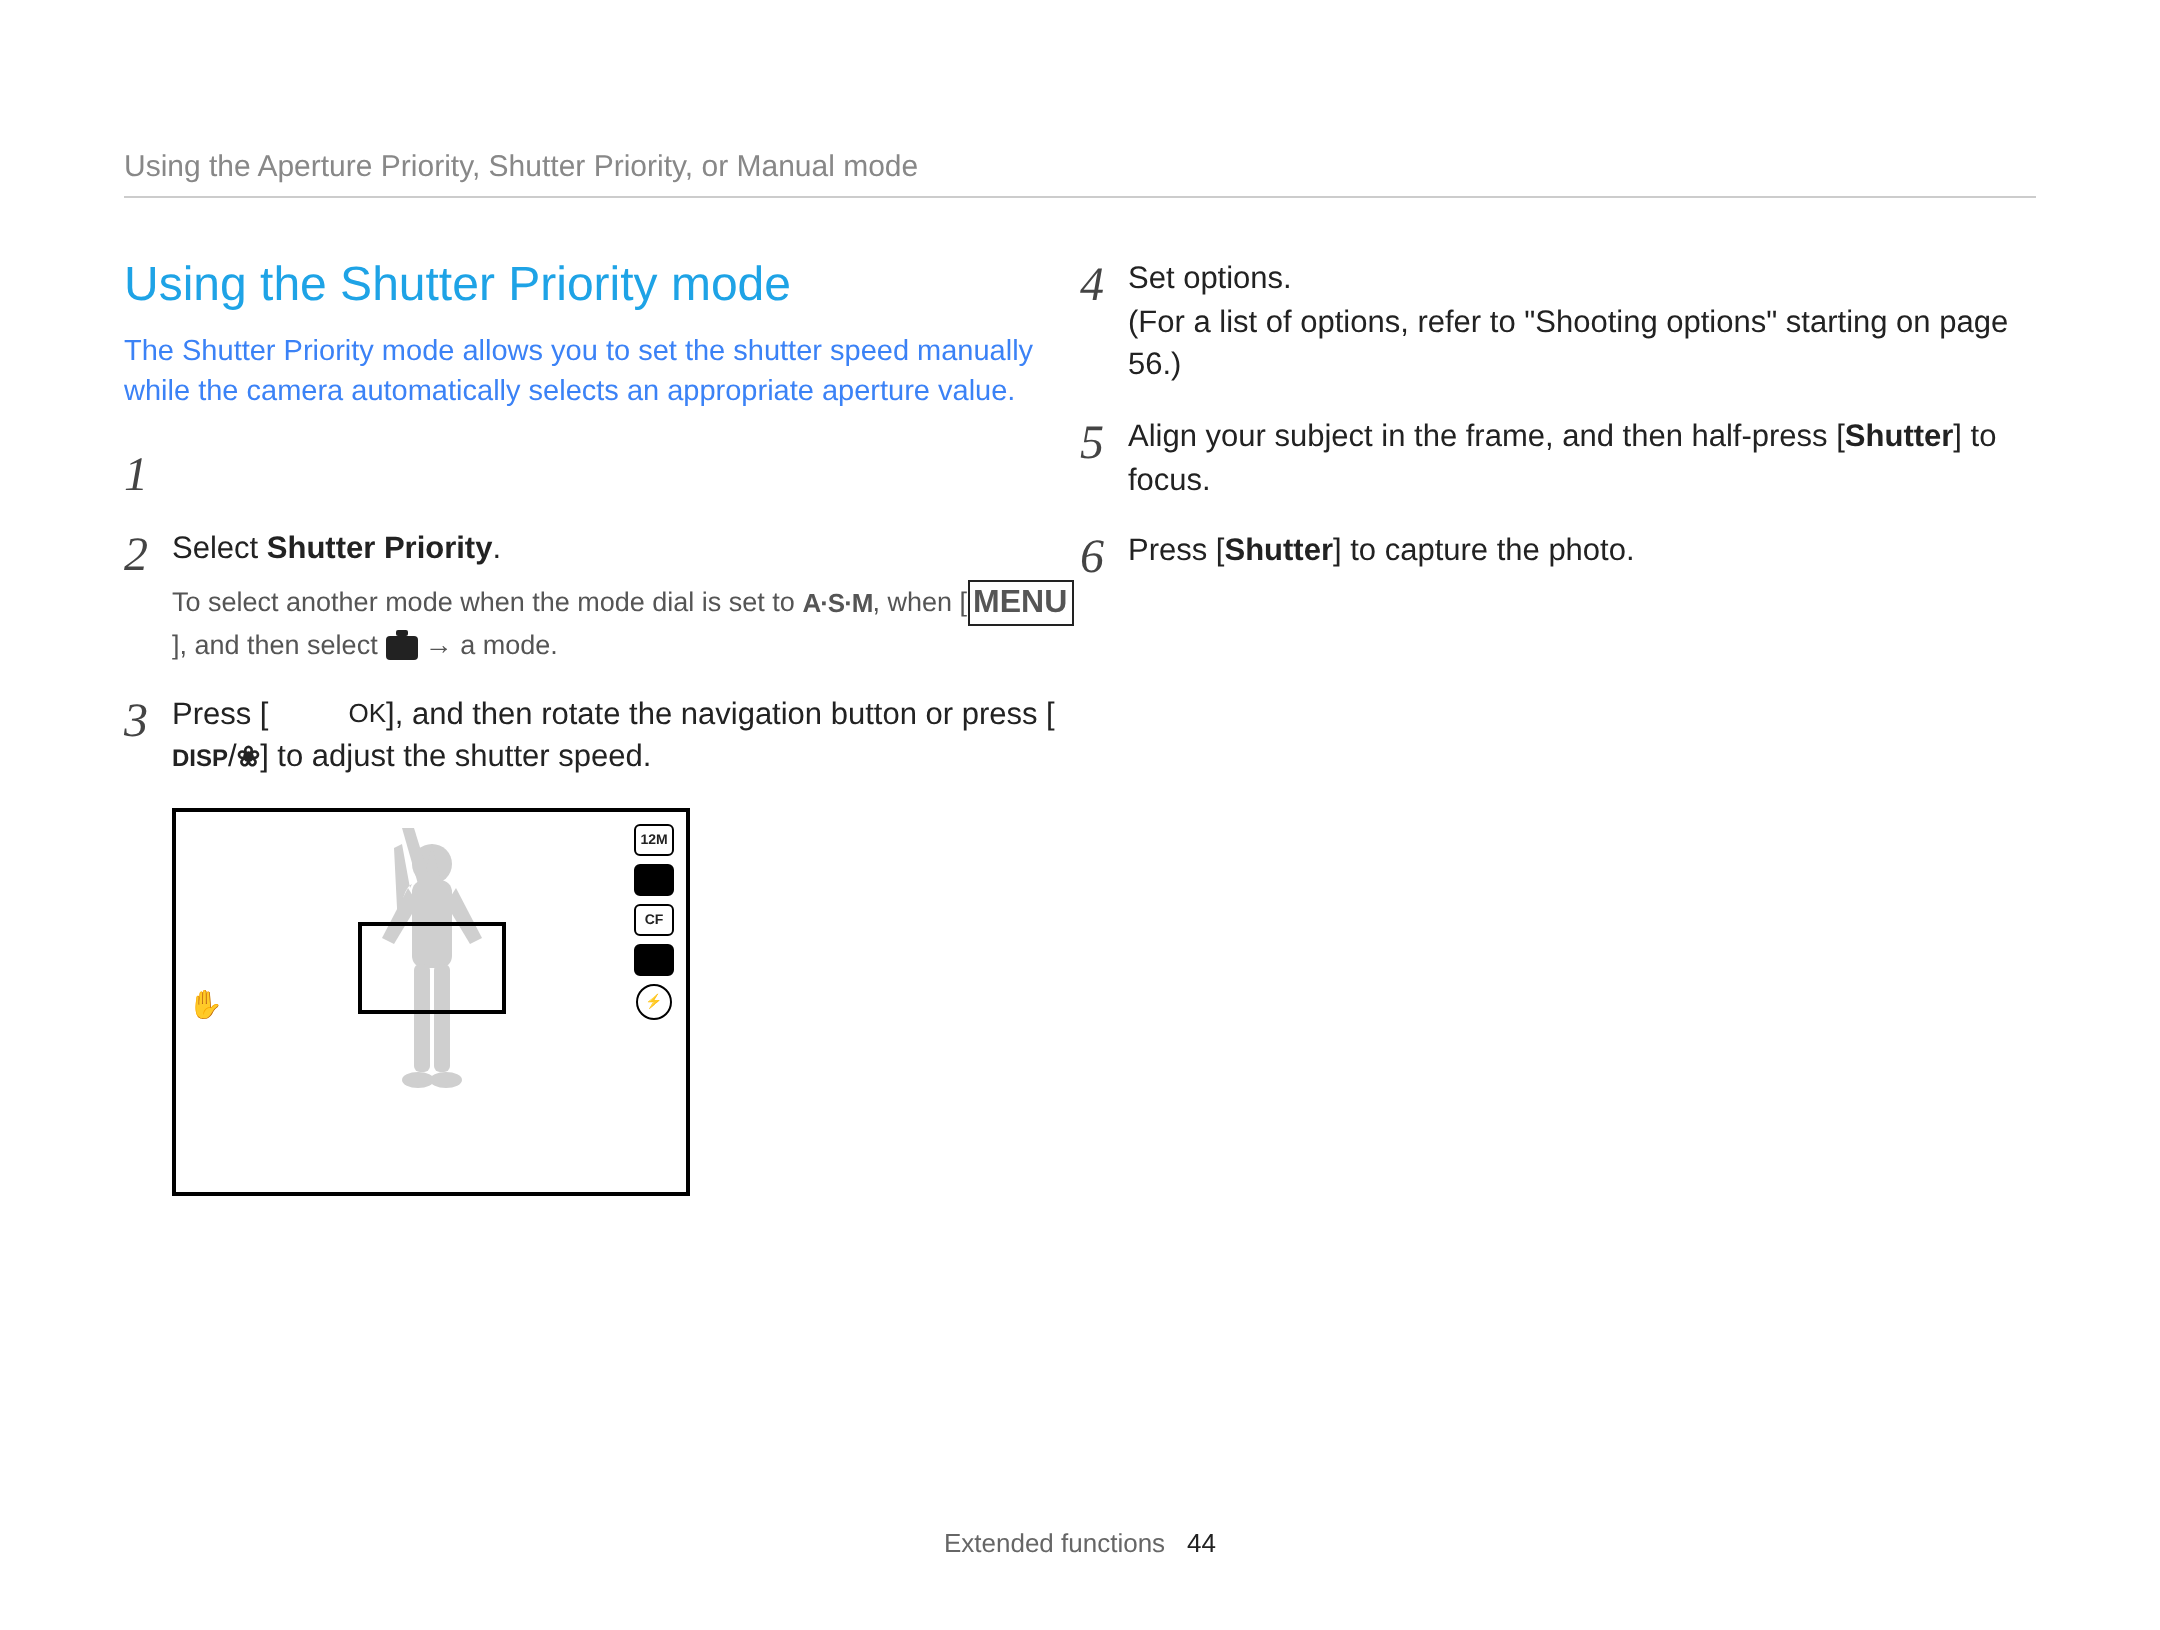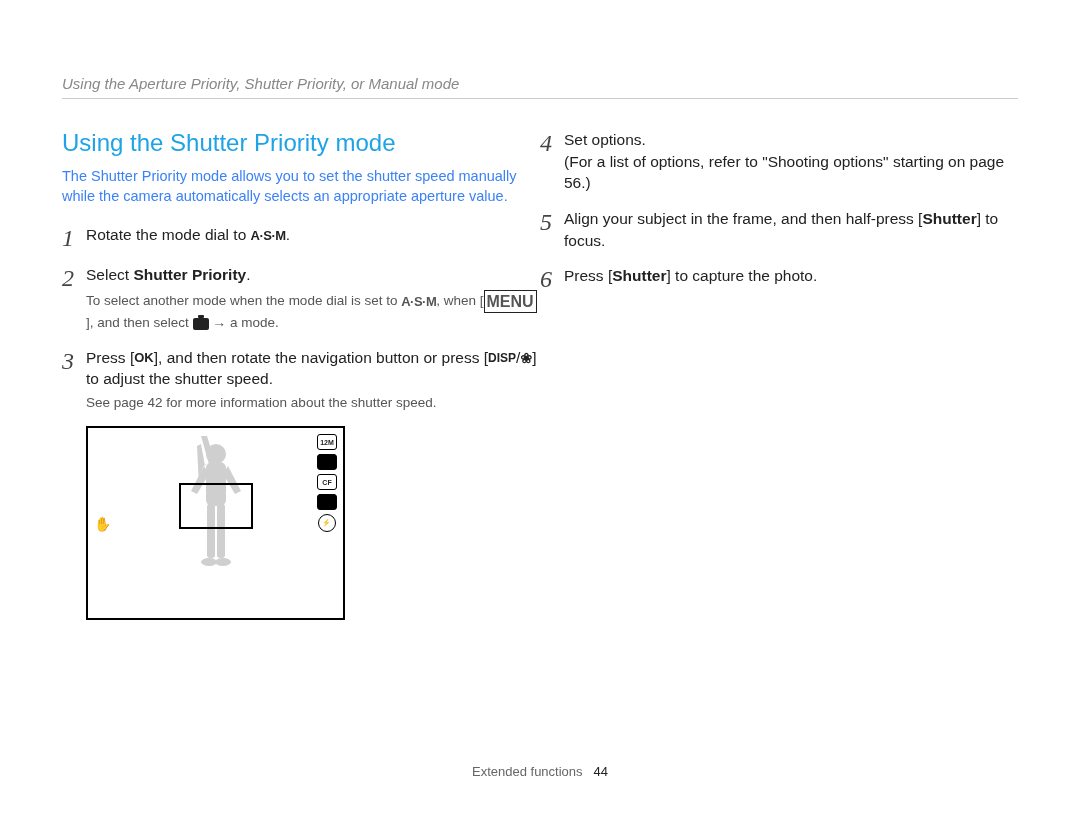--- a/index.html
+++ b/index.html
@@ -10,21 +10,20 @@
     font-family: Arial, Helvetica, sans-serif;
     background: #fff;
     color: #222;
     position: relative;
   }
   .page {
     padding: 75px 62px 0 62px;
   }
   .breadcrumb {
     font-size: 15px;
-    font-style: italic;
     color: #888;
     border-bottom: 1px solid #ccc;
     padding-bottom: 6px;
     margin-bottom: 30px;
   }
   .columns {
     display: flex;
   }
   .col {
     flex: 1;
@@ -80,21 +79,22 @@
     letter-spacing: -0.5px;
   }
   .icon-menu {
     border: 1px solid #222;
     font-size: 16px;
     padding: 0 2px;
     font-weight: 700;
   }
   .icon-ok {
     font-size: 13px;
-    font-weight: 700;
+    font-weight: 400;
+    padding-left: 40px;
   }
   .icon-disp {
     font-size: 12px;
     font-weight: 800;
   }
   .icon-flower {
     font-size: 14px;
   }
   .icon-mode-glyph {
     display:inline-block;
@@ -229,40 +229,36 @@
   <div class="breadcrumb">Using the Aperture Priority, Shutter Priority, or Manual mode</div>
 
   <div class="columns">
 
     <div class="col">
       <h2 class="section-heading">Using the Shutter Priority mode</h2>
       <div class="intro">The Shutter Priority mode allows you to set the shutter speed manually while the camera automatically selects an appropriate aperture value.</div>
 
       <div class="step">
         <div class="step-num">1</div>
-        <div class="step-body">
-          <span>Rotate the mode dial to </span><span class="inline-icon icon-asm">A·S·M</span><span>.</span>
-        </div>
       </div>
 
       <div class="step">
         <div class="step-num">2</div>
         <div class="step-body">
           <span>Select </span><b>Shutter Priority</b><span>.</span>
           <div class="sub">
             <span>To select another mode when the mode dial is set to </span><span class="inline-icon icon-asm">A·S·M</span><span>, when [</span><span class="inline-icon icon-menu">MENU</span><span>], and then select </span><span class="icon-mode-glyph"></span> <span class="arrow">→</span><span> a mode.</span>
           </div>
         </div>
       </div>
 
       <div class="step">
         <div class="step-num">3</div>
         <div class="step-body">
           <span>Press [</span><span class="inline-icon icon-ok">OK</span><span>], and then rotate the navigation button or press [</span><span class="inline-icon icon-disp">DISP</span><span>/</span><span class="inline-icon icon-flower">❀</span><span>] to adjust the shutter speed.</span>
-          <div class="sub">See page 42 for more information about the shutter speed.</div>
         </div>
       </div>
 
       <div class="camera-display">
         <div class="person">
           <svg viewBox="0 0 90 150">
             <g fill="#cfcfcf">
               <circle cx="45" cy="18" r="10"></circle>
               <path d="M35 28 Q30 30 28 50 L26 10 L30 8 L34 30 L35 28 Z"></path>
               <path d="M45 8 L40 28 L50 28 Z"></path>

